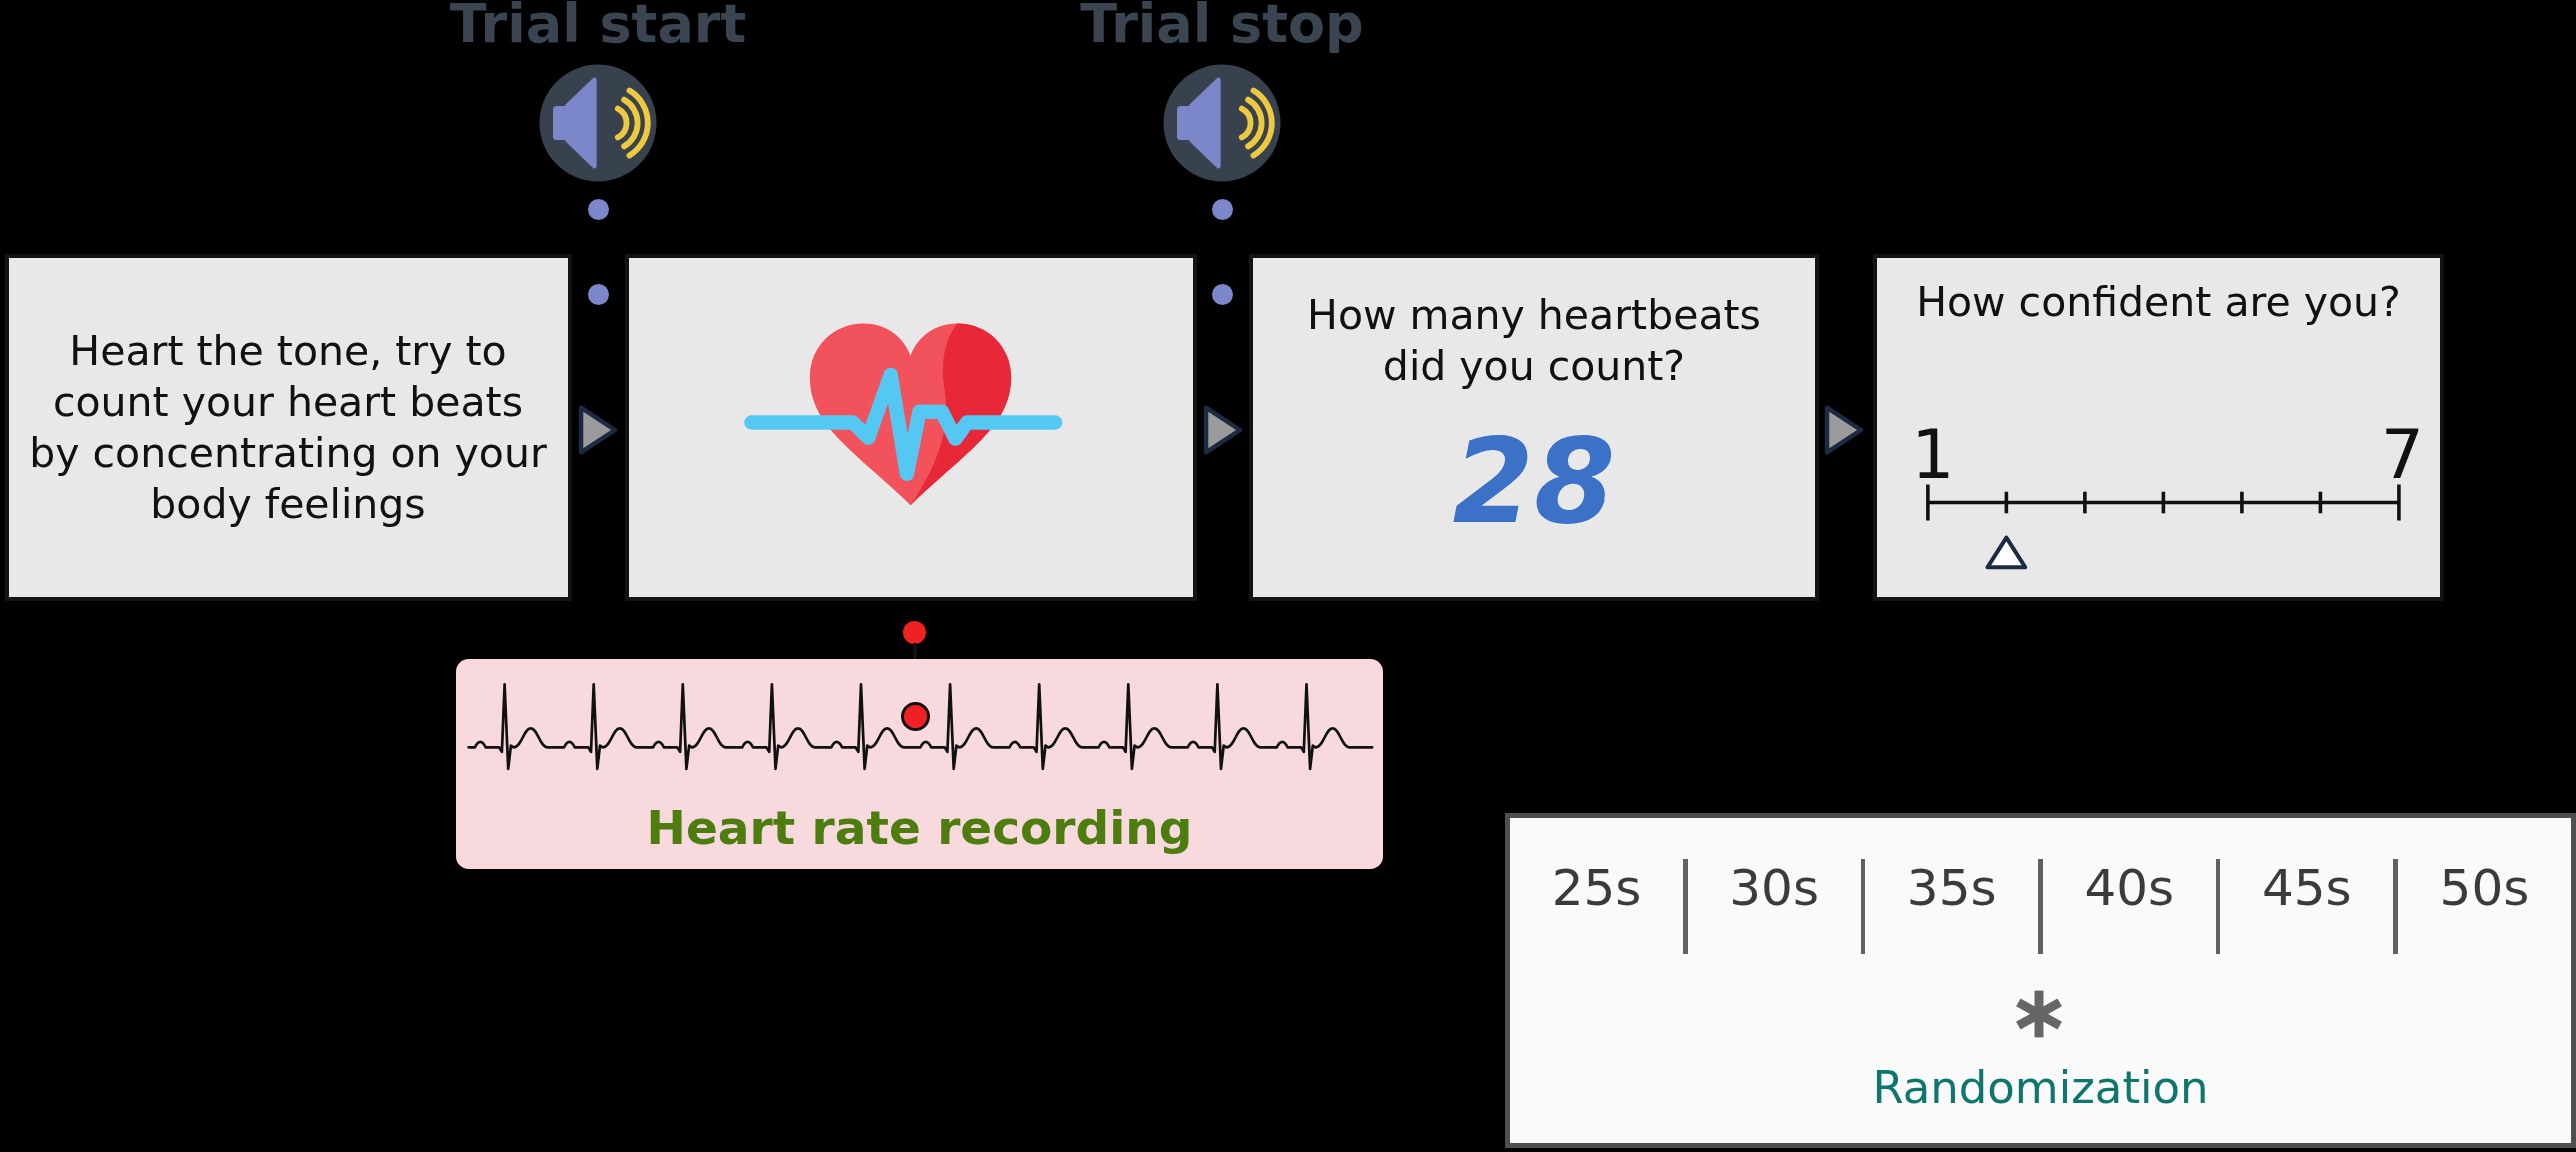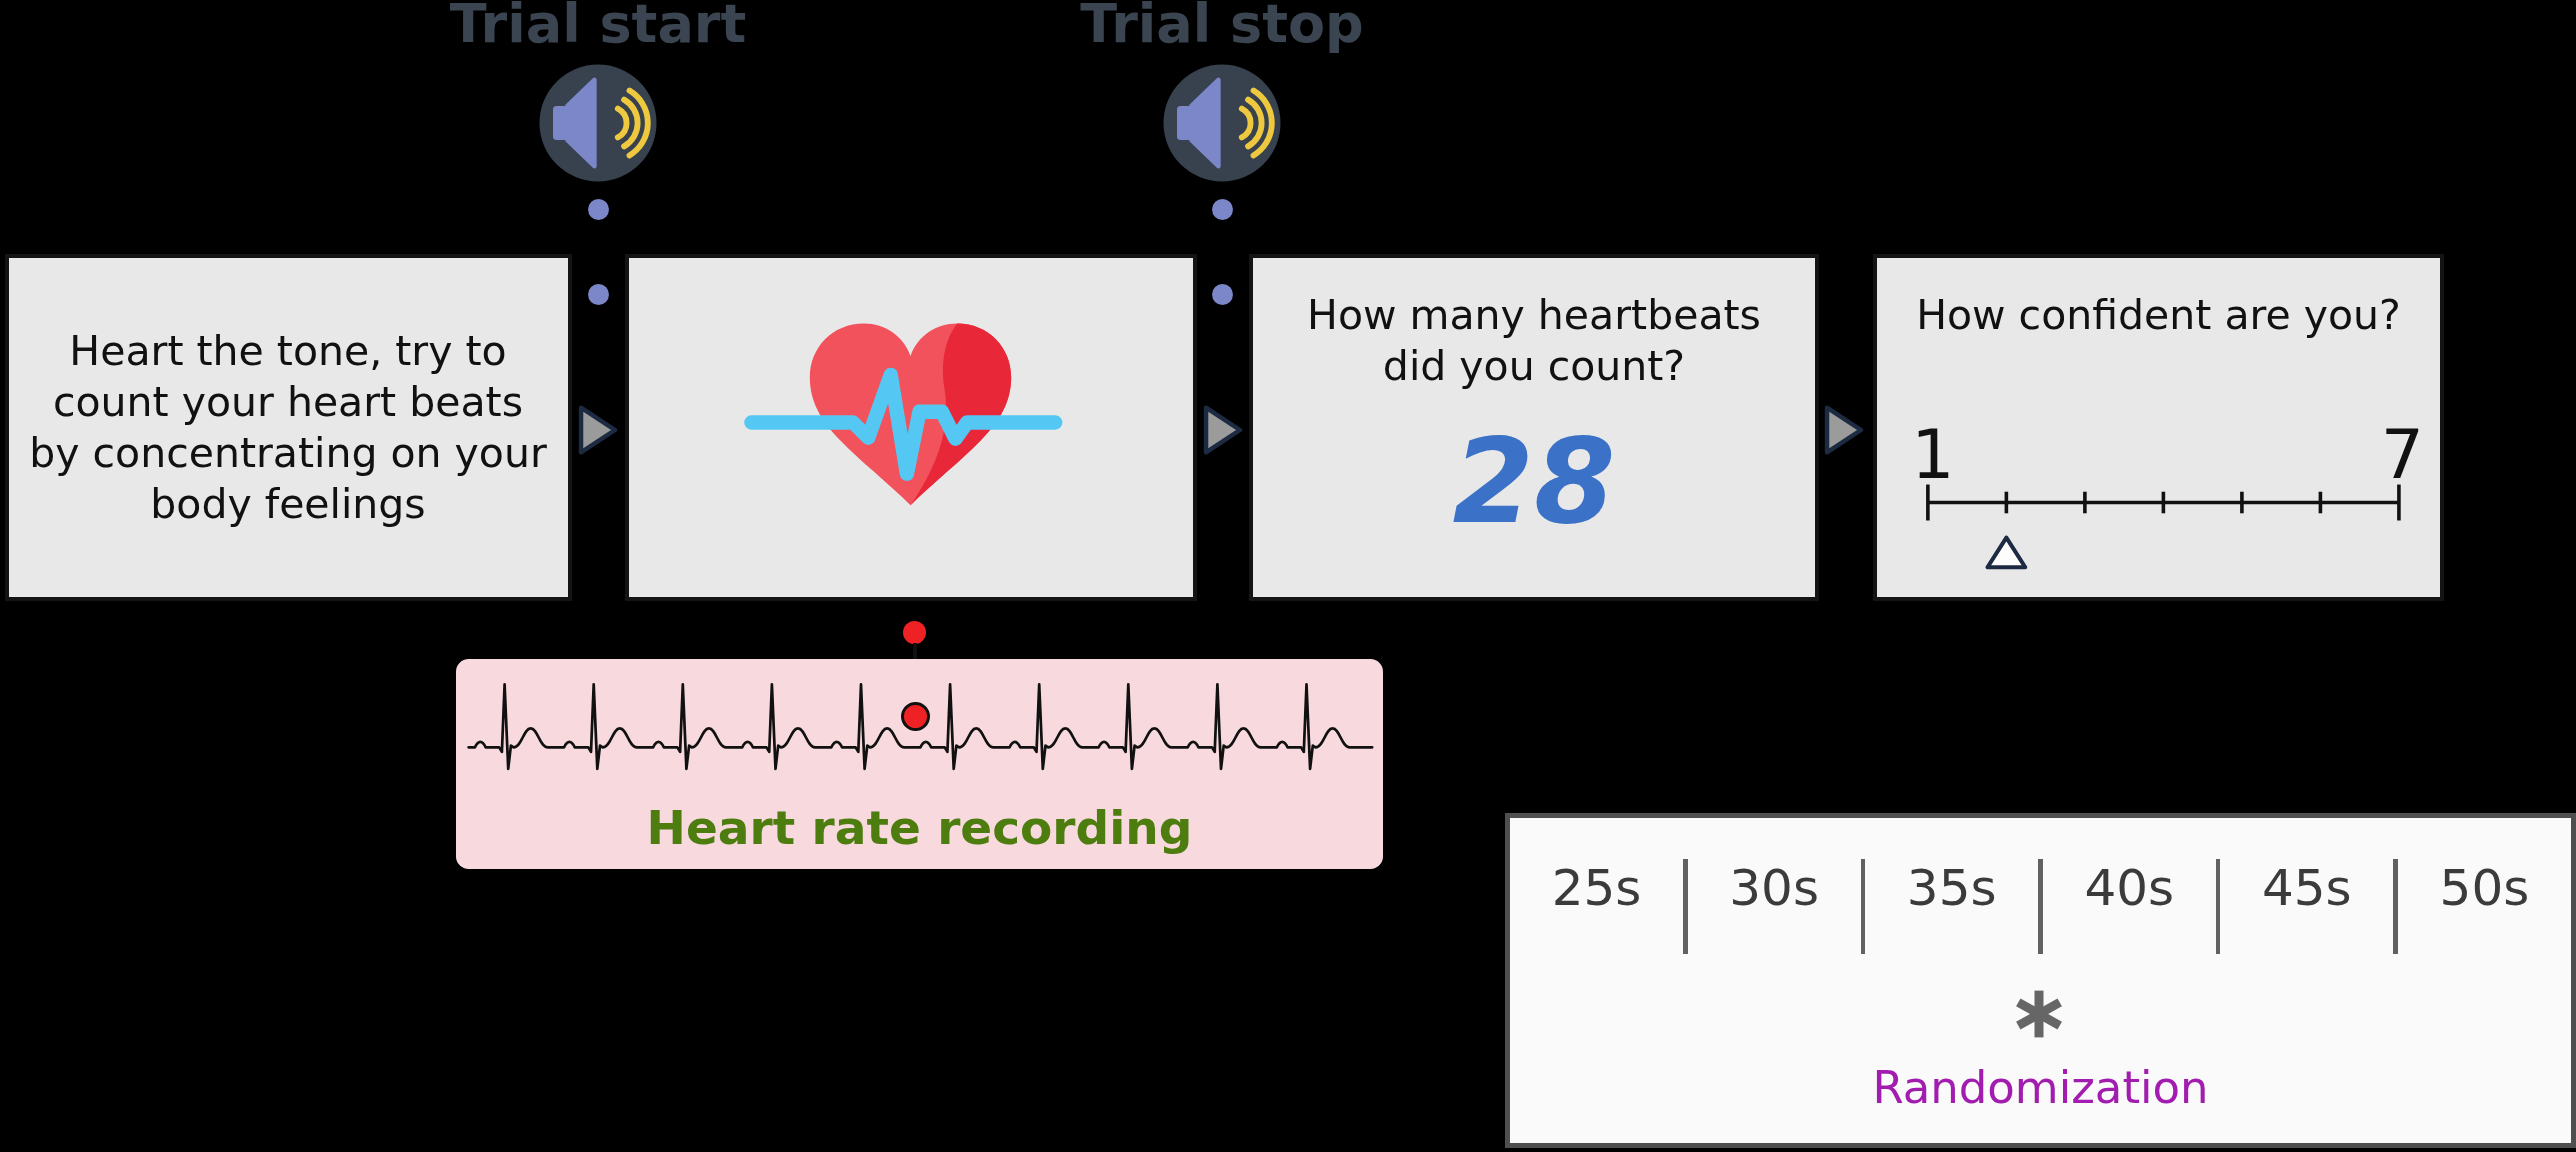--- a/index.html
+++ b/index.html
@@ -15,42 +15,42 @@
   .box{position:absolute;top:254px;height:347px;background:#e8e8e8;
     border:4.5px solid #141414;box-sizing:border-box;}
   .box-text{font-size:41px;line-height:51px;color:#111;text-align:center;}
 
   .instruction-box{display:flex;flex-direction:column;justify-content:center;}
 
   .count-box{text-align:center;}
   .count-question{margin-top:32px;}
   .count-answer{margin-top:21.6px;font-size:117px;line-height:135px;font-weight:bold;color:#3b72c7;text-align:center;font-style:italic;}
 
-  .conf-question{margin-top:32px;}
+  .conf-question{margin-top:19px;}
   .scale-endpoint{position:absolute;width:81px;text-align:center;font-size:68px;line-height:81px;color:#111;top:156px;}
 
   .flow-arrow{position:absolute;top:405px;width:40px;height:50px;}
 
   .red-dot{position:absolute;width:23.4px;height:23.4px;border-radius:50%;background:#ee2224;}
   .red-connector-line{position:absolute;width:3.6px;background:#111;}
   .red-dot-ringed{position:absolute;width:23.4px;height:23.4px;border-radius:50%;background:#ee2224;border:3.6px solid #111;}
 
   .recording-box{position:absolute;left:456px;top:659px;width:927px;height:210px;
     background:#f8dade;border-radius:12.6px;}
   .recording-label{position:absolute;top:141px;width:100%;text-align:center;
     font-size:47px;font-weight:bold;color:#4d7c0f;}
 
   .random-box{position:absolute;left:1505px;top:813px;width:1071px;height:335px;
     background:#fafafa;border:5.4px solid #4f4f4f;box-sizing:border-box;}
   .duration-row{position:absolute;left:0;top:41px;width:100%;height:108px;
     display:flex;}
   .duration-cell{flex:1 1 0;text-align:center;font-size:50px;color:#3b3b3b;}
   .duration-sep{width:4.5px;height:95px;background:#616161;flex:0 0 auto;}
   .random-label{position:absolute;top:243px;width:100%;text-align:center;
-    font-size:45px;color:#a21caf;}
+    font-size:45px;color:#0f766e;}
   .asterisk-svg{position:absolute;left:475px;top:167px;}
 </style>
 </head>
 <body>
 
 <div class="canvas">
 
   <div class="trial-label" style="left:310px;">Trial start</div>
   <div class="trial-label" style="left:934px;">Trial stop</div>
 

